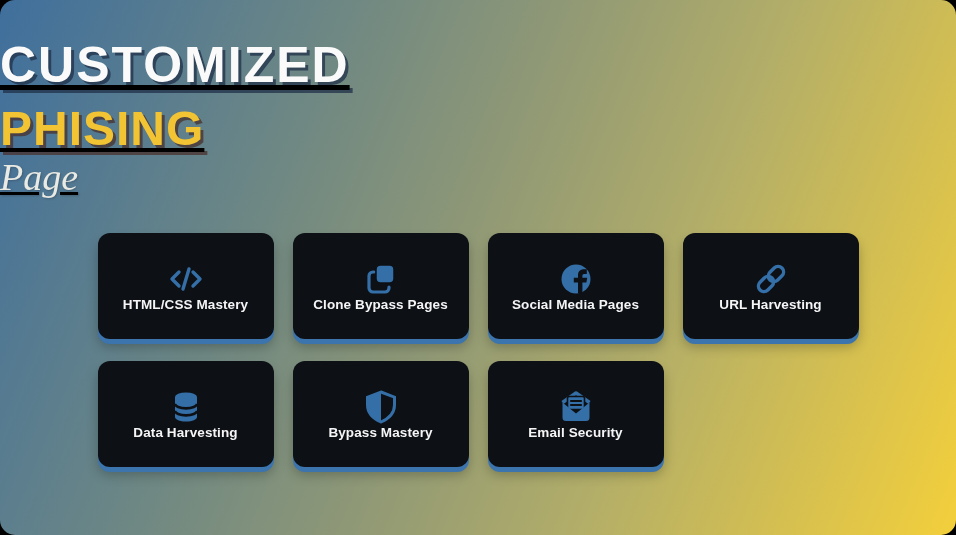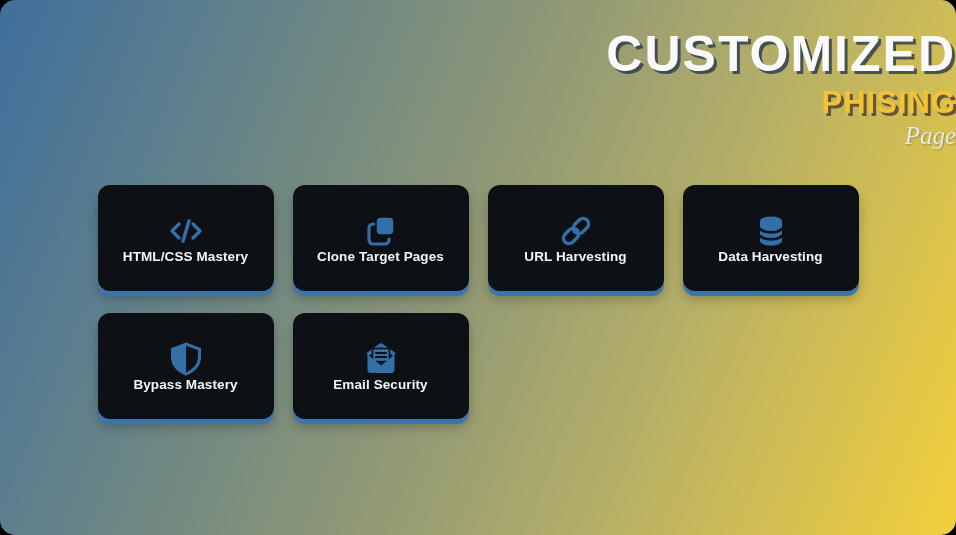--- a/index.html
+++ b/index.html
@@ -8,34 +8,34 @@
     --card-shadow:#3C74AD;
     --gold:#F2C433;
   }
   *{box-sizing:border-box;margin:0;padding:0;}
   html,body{width:956px;height:535px;background:#000;overflow:hidden;}
   body{font-family:"Liberation Sans", sans-serif;}
   .slide{
     width:956px;height:535px;border-radius:15px;overflow:hidden;
     background:linear-gradient(112deg,#3F6F9D 0%,#6F8883 30%,#8F9876 48%,#B3AE68 68%,#F3CF3B 100%);
   }
-  .header{text-align:right;padding-top:29px;}
+  .header{text-align:left;padding-top:40px;text-decoration:underline;}
   .title-main{
     font-size:50px;font-weight:800;letter-spacing:2px;color:#FAFAFA;
     line-height:1.02;
     text-shadow:3px 3px 0 rgba(32,48,72,0.75);
   }
   .title-accent{
-    font-size:31px;font-weight:800;letter-spacing:1px;color:var(--gold);
-    line-height:1.0;margin-top:7px;
+    font-size:48px;font-weight:800;letter-spacing:1px;color:var(--gold);
+    line-height:1.0;margin-top:14px;
     text-shadow:3px 3px 0 rgba(74,48,44,0.75);
   }
   .title-sub{
     font-family:"Liberation Serif", serif;font-style:italic;font-weight:400;
-    font-size:25px;color:#E9EAE4;margin-top:5px;line-height:1.0;
+    font-size:38px;color:#E9EAE4;margin-top:5px;line-height:1.0;
     text-shadow:1px 1px 2px rgba(40,50,60,0.35);
   }
   .grid{
     width:761px;margin:37px auto 0;
     display:grid;grid-template-columns:repeat(4,176px);
     column-gap:19px;row-gap:22px;
   }
   .card{
     height:106px;background:var(--card-bg);border-radius:12px;
     box-shadow:0 5px 0 var(--card-shadow), 0 8px 12px rgba(0,0,0,0.25);
@@ -73,23 +73,32 @@
       <span class="label">HTML/CSS Mastery</span>
     </div>
 
     <div class="card">
       <span class="icon">
         <svg viewBox="0 0 36 36">
           <path d="M11 11 h-1 a4 4 0 0 0 -4 4 v12 a4 4 0 0 0 4 4 h12 a4 4 0 0 0 4 -4 v-1" fill="none" stroke="#356FA7" stroke-width="3.2" stroke-linecap="round"></path>
           <rect x="13" y="4" width="18" height="18" rx="4.5" fill="#356FA7" stroke="#0D1116" stroke-width="1.5"></rect>
         </svg>
       </span>
-      <span class="label">Clone Target Pages</span>
+      <span class="label">Clone Bypass Pages</span>
     </div>
 
+    <div class="card">
+      <span class="icon">
+        <svg viewBox="0 0 36 36">
+          <circle cx="18" cy="18" r="14.5" fill="#356FA7"></circle>
+          <path d="M20 32.5 V21.5 h-4.2 v-4.8 h4.2 v-3.2 a5.2 5.2 0 0 1 5.2 -5.2 h3.6 v4.7 h-2.8 a1.6 1.6 0 0 0 -1.6 1.6 v2.1 h4.8 l-0.8 4.8 h-4 v11" fill="#0D1116"></path>
+        </svg>
+      </span>
+      <span class="label">Social Media Pages</span>
+    </div>
 
     <div class="card">
       <span class="icon">
         <svg viewBox="0 0 36 36">
           <g transform="rotate(-45 18 18)" fill="none" stroke="#356FA7" stroke-width="3.4">
             <rect x="2.5" y="12.5" width="17" height="11" rx="5.5"></rect>
             <rect x="16.5" y="12.5" width="17" height="11" rx="5.5"></rect>
           </g>
         </svg>
       </span>

